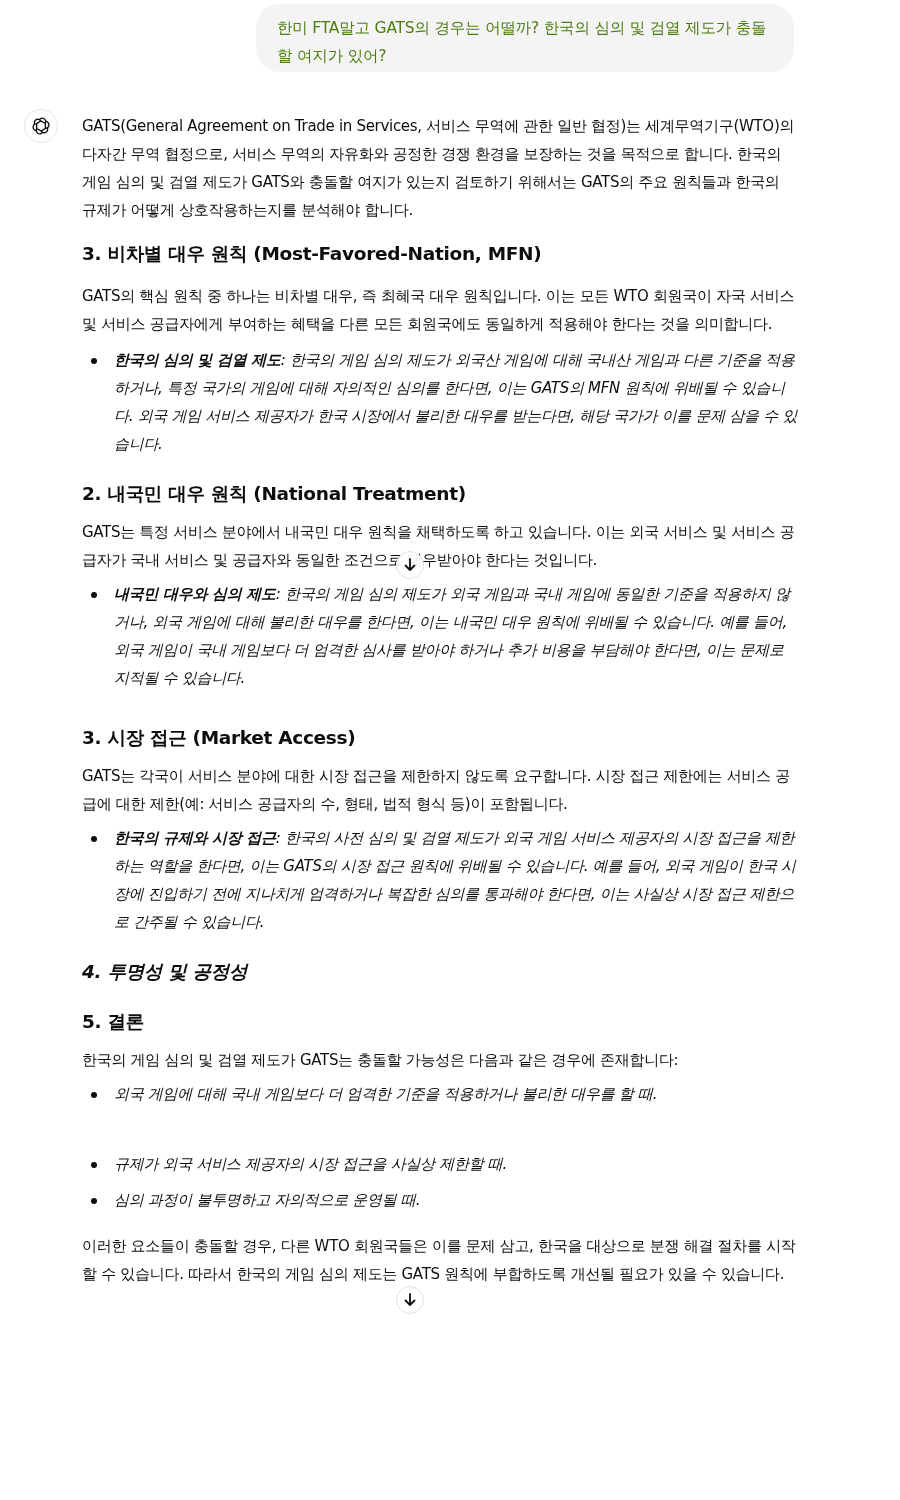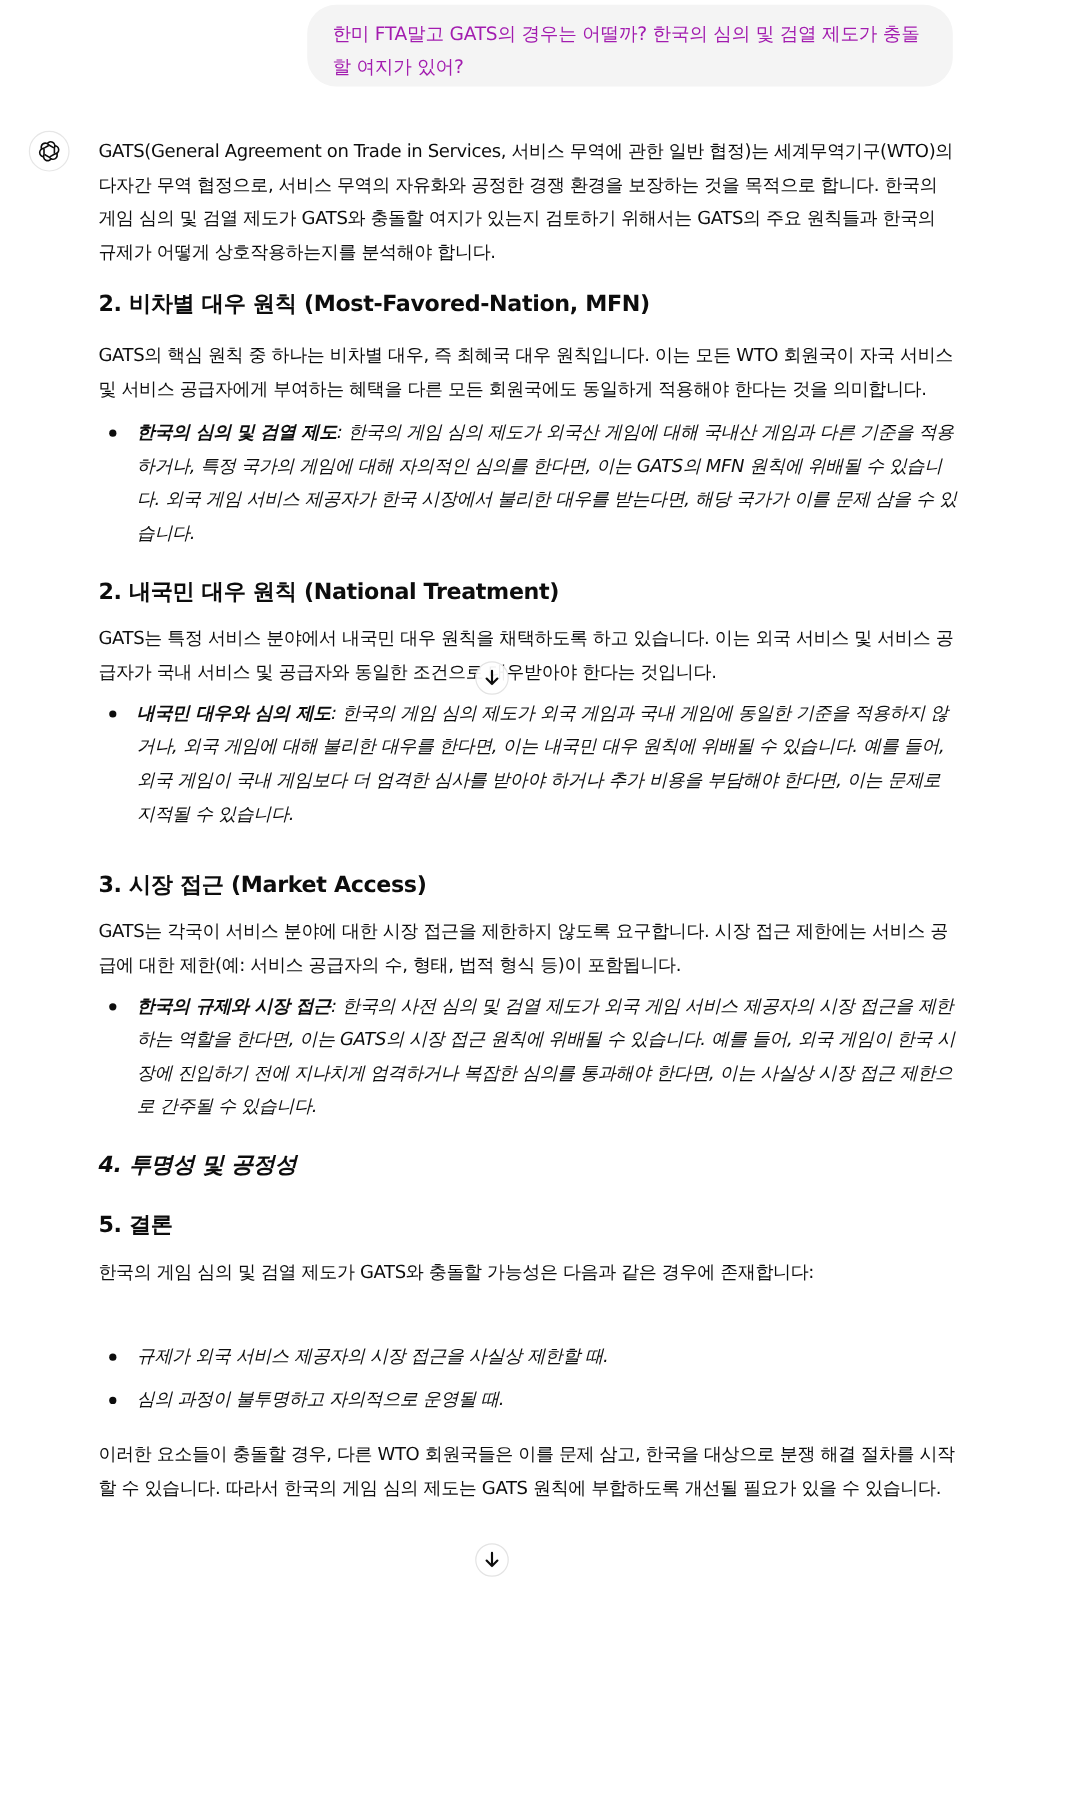--- a/index.html
+++ b/index.html
@@ -1,20 +1,20 @@
 <!DOCTYPE html>
 <html><head>
 <meta charset="utf-8">
 <style>
   html, body { margin:0; padding:0; background:#ffffff; }
   body { width:900px; height:1500px; position:relative; overflow:hidden;
          font-family:"DejaVu Sans","Liberation Sans",sans-serif; color:#0d0d0d; }
   .user-bubble { position:absolute; left:256px; top:4px; width:538px; height:68px;
                  background:#f4f4f4; border-radius:24px; box-sizing:border-box;
-                 padding:10px 20px 0 21px; font-size:15.5px; line-height:28px; color:#a21caf;
+                 padding:10px 20px 0 21px; font-size:15.5px; line-height:28px; color:#4d7c0f;
                  letter-spacing:-0.2px; }
   .avatar { position:absolute; left:24px; top:109px; width:34px; height:34px; border-radius:50%;
             border:1px solid #e6e6e6; box-sizing:border-box; display:flex; align-items:center;
             justify-content:center; background:#fff; }
   .answer { position:absolute; left:82px; top:112px; width:716px; font-size:15px;
             line-height:28px; letter-spacing:-0.3px; }
   .answer p { margin:0; }
   .answer h3 { margin:0; font-size:18.5px; font-weight:bold; line-height:28px; letter-spacing:-0.3px; }
   .answer ul { margin:0; padding:0; list-style:none;font-style:italic; }
   .answer li { position:relative; padding-left:32px; }
@@ -41,43 +41,44 @@
       <path d="M-2.2 -7.2 A4 4 0 0 1 5.2 -3.4 L5.2 2.4" transform="rotate(180)"></path>
       <path d="M-2.2 -7.2 A4 4 0 0 1 5.2 -3.4 L5.2 2.4" transform="rotate(240)"></path>
       <path d="M-2.2 -7.2 A4 4 0 0 1 5.2 -3.4 L5.2 2.4" transform="rotate(300)"></path>
     </g>
   </svg>
 </div>
 
 <div class="answer">
   <p style="margin-bottom:14px;">GATS(General Agreement on Trade in Services, 서비스 무역에 관한 일반 협정)는 세계무역기구(WTO)의 다자간 무역 협정으로, 서비스 무역의 자유화와 공정한 경쟁 환경을 보장하는 것을 목적으로 합니다. 한국의 게임 심의 및 검열 제도가 GATS와 충돌할 여지가 있는지 검토하기 위해서는 GATS의 주요 원칙들과 한국의 규제가 어떻게 상호작용하는지를 분석해야 합니다.</p>
 
-  <h3 style="margin-top:16px;">2. 비차별 대우 원칙 (Most-Favored-Nation, MFN)</h3>
+  <h3 style="margin-top:16px;">3. 비차별 대우 원칙 (Most-Favored-Nation, MFN)</h3>
   <p style="margin-top:14px;">GATS의 핵심 원칙 중 하나는 비차별 대우, 즉 최혜국 대우 원칙입니다. 이는 모든 WTO 회원국이 자국 서비스 및 서비스 공급자에게 부여하는 혜택을 다른 모든 회원국에도 동일하게 적용해야 한다는 것을 의미합니다.</p>
   <ul style="margin-top:8px;">
     <li><b>한국의 심의 및 검열 제도</b><span>: 한국의 게임 심의 제도가 외국산 게임에 대해 국내산 게임과 다른 기준을 적용하거나, 특정 국가의 게임에 대해 자의적인 심의를 한다면, 이는 GATS의 MFN 원칙에 위배될 수 있습니다. 외국 게임 서비스 제공자가 한국 시장에서 불리한 대우를 받는다면, 해당 국가가 이를 문제 삼을 수 있습니다.</span></li>
   </ul>
 
   <h3 style="margin-top:22px;">2. 내국민 대우 원칙 (National Treatment)</h3>
   <p style="margin-top:10px;">GATS는 특정 서비스 분야에서 내국민 대우 원칙을 채택하도록 하고 있습니다. 이는 외국 서비스 및 서비스 공급자가 국내 서비스 및 공급자와 동일한 조건으로 대우받아야 한다는 것입니다.</p>
   <ul style="margin-top:6px;">
     <li><b>내국민 대우와 심의 제도</b><span>: 한국의 게임 심의 제도가 외국 게임과 국내 게임에 동일한 기준을 적용하지 않거나, 외국 게임에 대해 불리한 대우를 한다면, 이는 내국민 대우 원칙에 위배될 수 있습니다. 예를 들어, 외국 게임이 국내 게임보다 더 엄격한 심사를 받아야 하거나 추가 비용을 부담해야 한다면, 이는 문제로 지적될 수 있습니다.</span></li>
   </ul>
 
   <h3 style="margin-top:32px;">3. 시장 접근 (Market Access)</h3>
   <p style="margin-top:10px;">GATS는 각국이 서비스 분야에 대한 시장 접근을 제한하지 않도록 요구합니다. 시장 접근 제한에는 서비스 공급에 대한 제한(예: 서비스 공급자의 수, 형태, 법적 형식 등)이 포함됩니다.</p>
   <ul style="margin-top:6px;">
     <li><b>한국의 규제와 시장 접근</b><span>: 한국의 사전 심의 및 검열 제도가 외국 게임 서비스 제공자의 시장 접근을 제한하는 역할을 한다면, 이는 GATS의 시장 접근 원칙에 위배될 수 있습니다. 예를 들어, 외국 게임이 한국 시장에 진입하기 전에 지나치게 엄격하거나 복잡한 심의를 통과해야 한다면, 이는 사실상 시장 접근 제한으로 간주될 수 있습니다.</span></li>
   </ul>
 
   <h3 style="margin-top:22px;font-style:italic;">4. 투명성 및 공정성</h3>
 
   <h3 style="margin-top:22px;">5. 결론</h3>
-  <p style="margin-top:10px;">한국의 게임 심의 및 검열 제도가 GATS와 충돌할 가능성은 다음과 같은 경우에 존재합니다:</p>
+  <p style="margin-top:10px;">한국의 게임 심의 및 검열 제도가 GATS는 충돌할 가능성은 다음과 같은 경우에 존재합니다:</p>
   <ul style="margin-top:6px;">
+    <li style="margin-bottom:8px;">외국 게임에 대해 국내 게임보다 더 엄격한 기준을 적용하거나 불리한 대우를 할 때.</li>
     <li style="margin-bottom:8px;margin-top:42px;">규제가 외국 서비스 제공자의 시장 접근을 사실상 제한할 때.</li>
     <li>심의 과정이 불투명하고 자의적으로 운영될 때.</li>
   </ul>
   <p style="margin-top:18px;">이러한 요소들이 충돌할 경우, 다른 WTO 회원국들은 이를 문제 삼고, 한국을 대상으로 분쟁 해결 절차를 시작할 수 있습니다. 따라서 한국의 게임 심의 제도는 GATS 원칙에 부합하도록 개선될 필요가 있을 수 있습니다.</p>
 </div>
 
 <div class="scroll-btn" style="left:396px; top:551px;">
   <svg width="16" height="16" viewBox="0 0 16 16" fill="none" stroke="#0d0d0d" stroke-width="1.8" stroke-linecap="round" stroke-linejoin="round">
       <path d="M8 2v11M3.5 8.5 8 13l4.5-4.5"></path>
     </svg>

